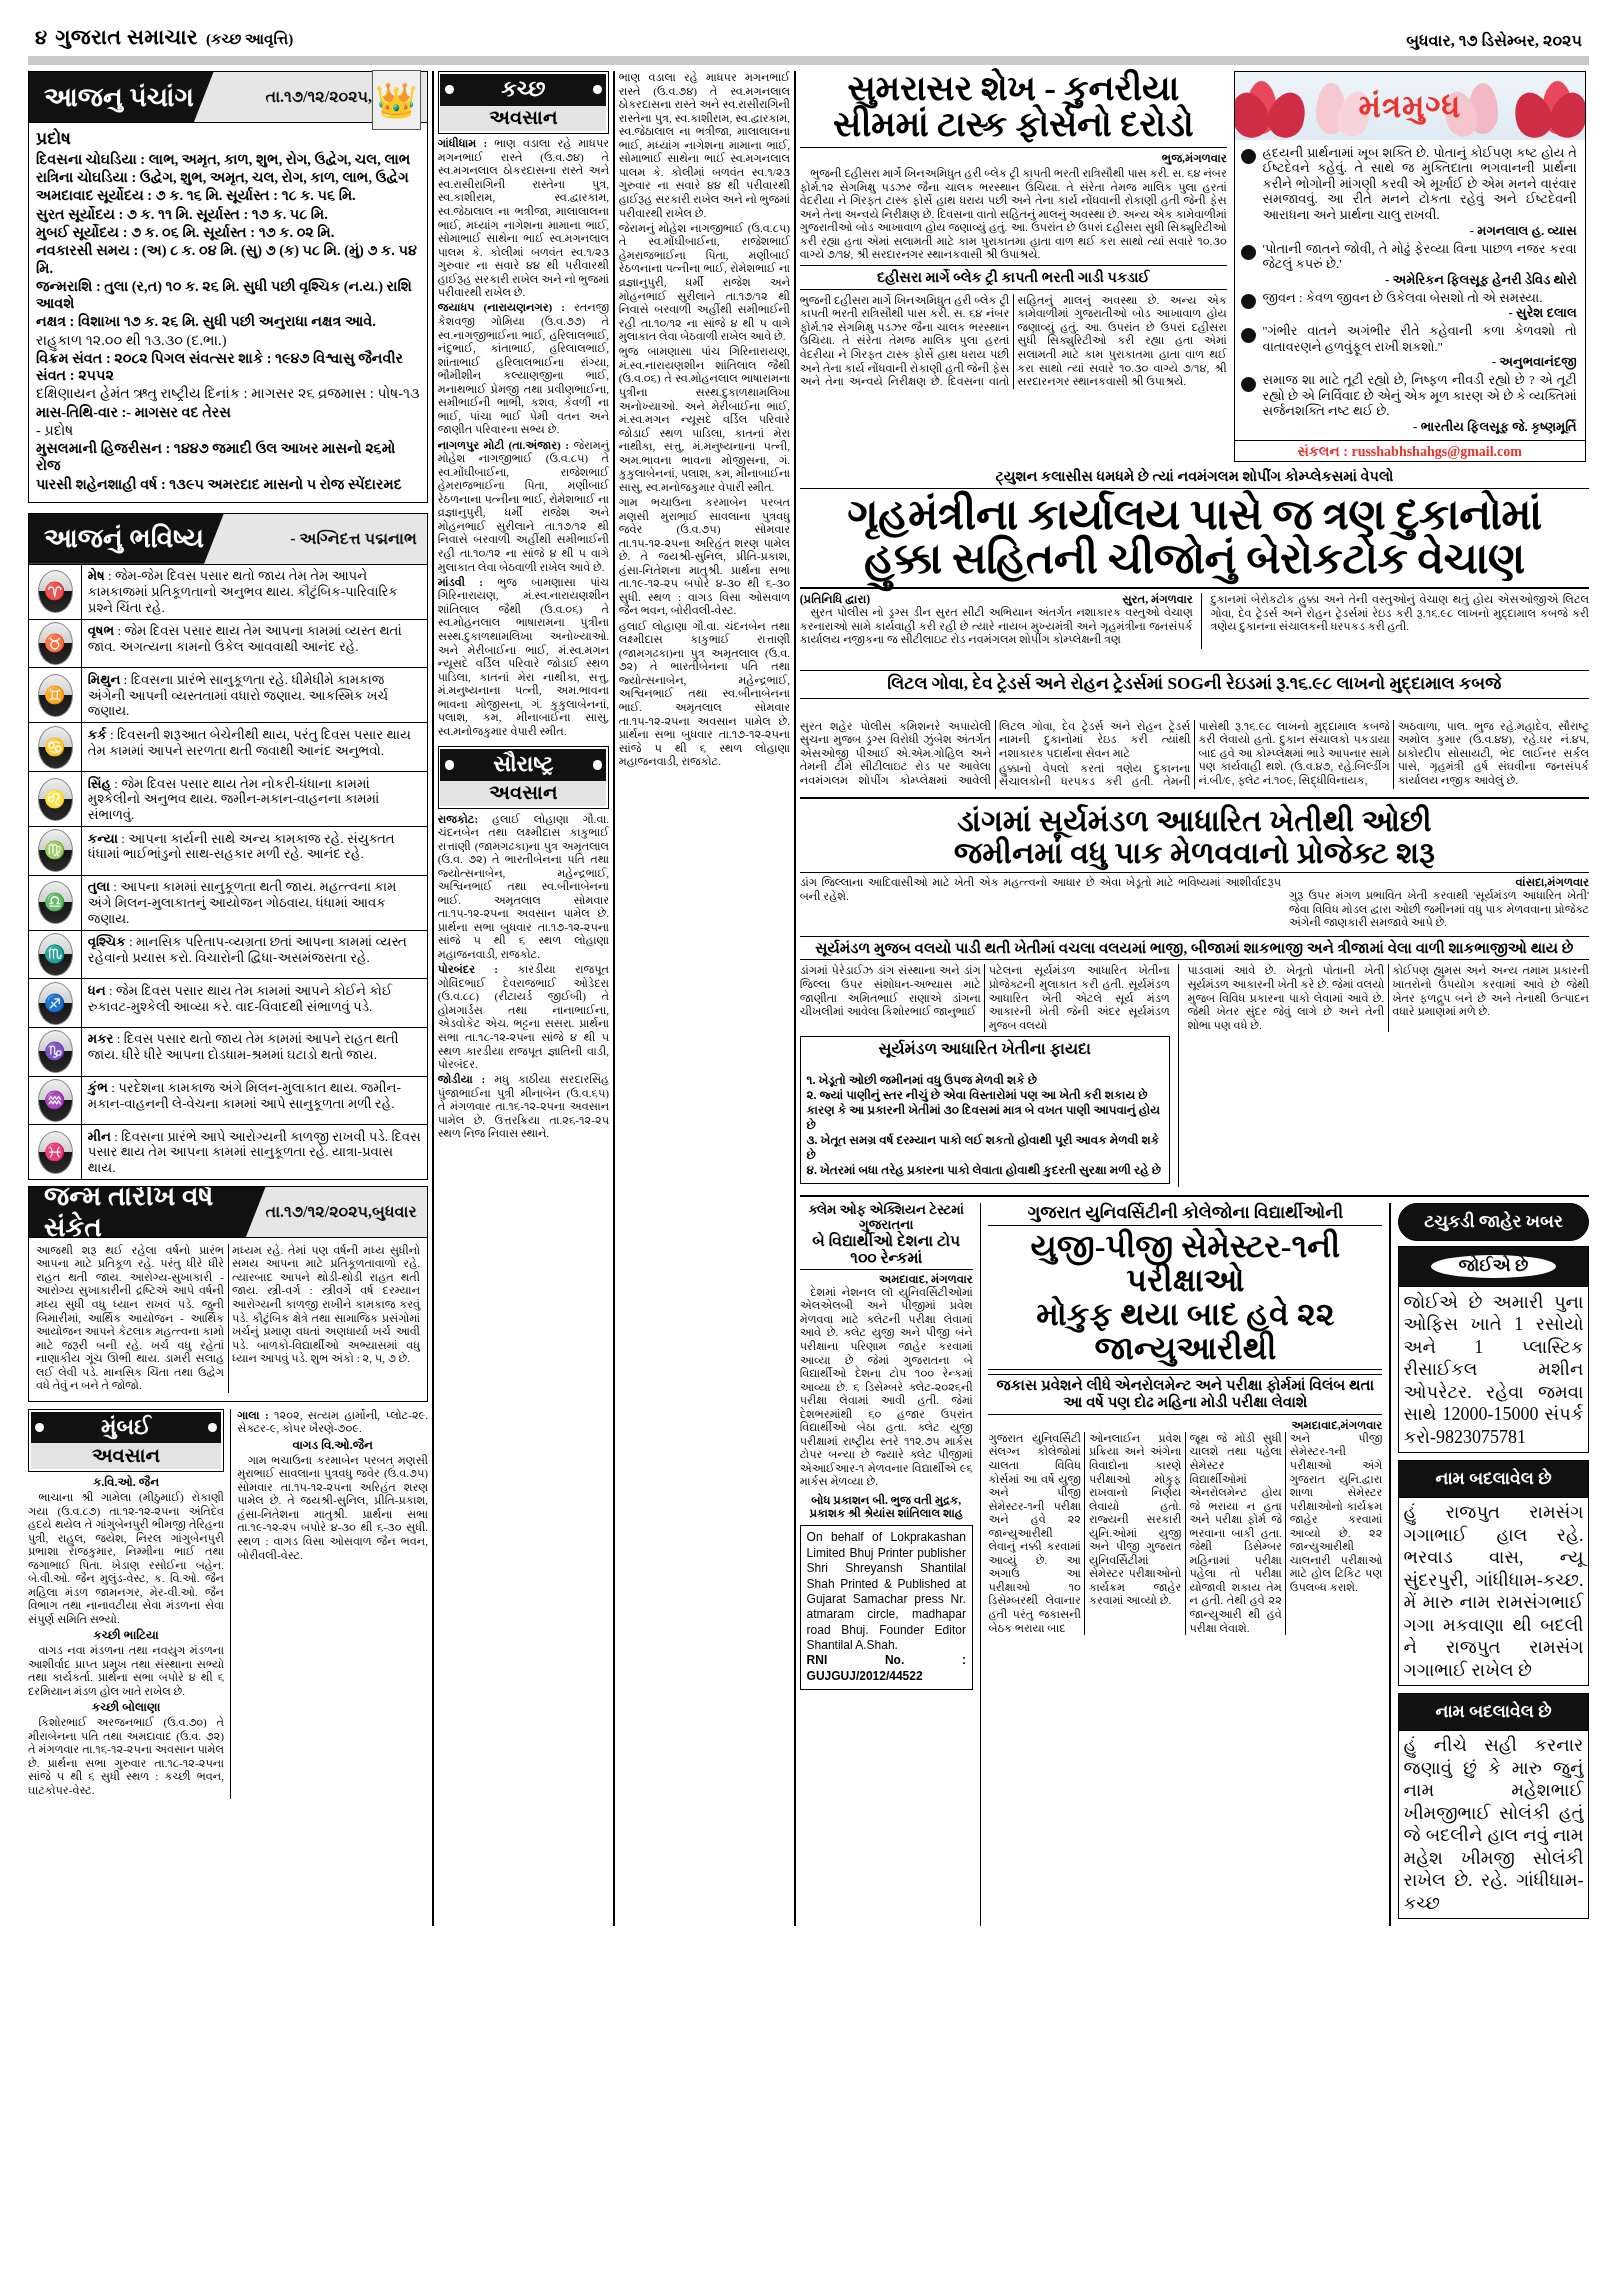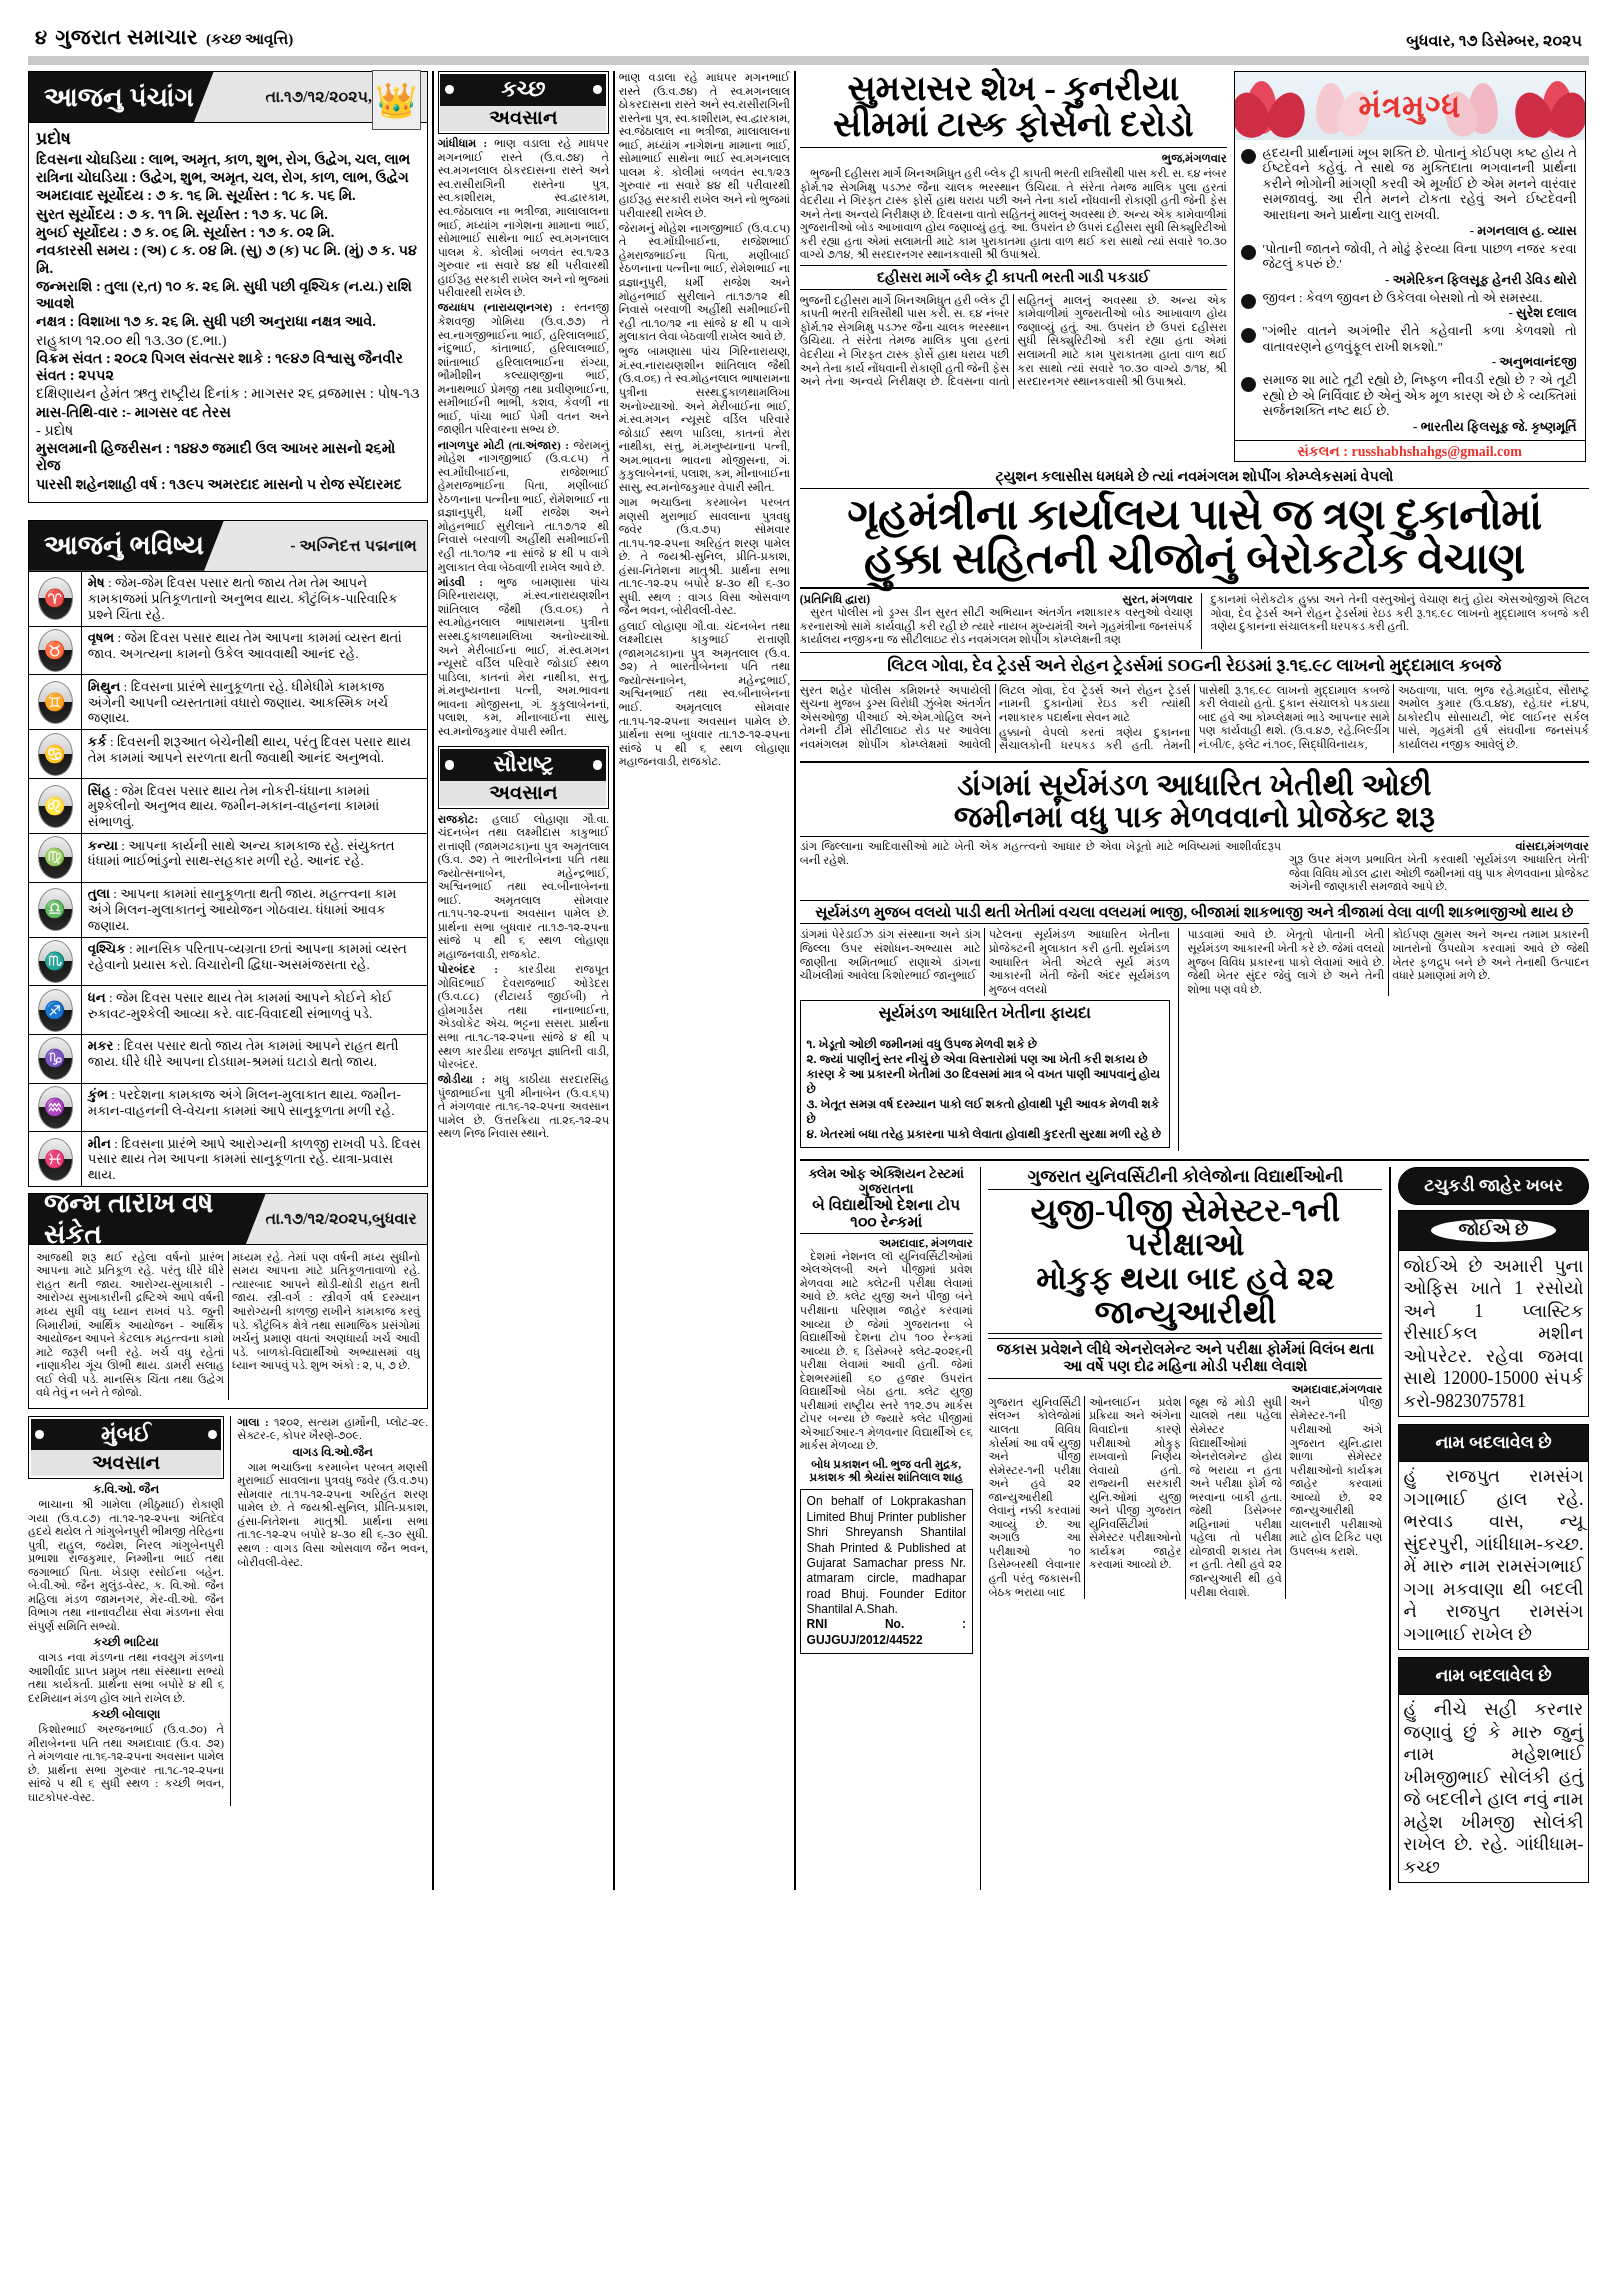--- a/index.html
+++ b/index.html
@@ -172,21 +172,21 @@
         <div class="pd-line">નક્ષત્ર : વિશાખા ૧૭ ક. ૨૬ મિ. સુધી પછી અનુરાધા નક્ષત્ર આવે.</div>
         <div class="pd-line reg">રાહુકાળ ૧૨.૦૦ થી ૧૩.૩૦ (દ.ભા.)</div>
         <div class="pd-line">વિક્રમ સંવત : ૨૦૮૨ પિગલ સંવત્સર શાકે : ૧૯૪૭ વિશ્વાસુ જૈનવીર સંવત : ૨૫૫૨</div>
         <div class="pd-line reg">દક્ષિણાયન હેમંત ઋતુ રાષ્ટ્રીય દિનાંક : માગસર ૨૬ વ્રજમાસ : પોષ-૧૩</div>
         <div class="pd-line">માસ-તિથિ-વાર :- માગસર વદ તેરસ</div>
         <div class="pd-line reg">- પ્રદોષ</div>
         <div class="pd-line">મુસલમાની હિજરીસન : ૧૪૪૭ જમાદી ઉલ આખર માસનો ૨૬મો રોજ</div>
         <div class="pd-line">પારસી શહેનશાહી વર્ષ : ૧૩૯૫ અમરદાદ માસનો ૫ રોજ સ્પેંદારમદ</div>
       </div>
 
-      <div class="banner-wrap" style="margin-top:17px">
+      <div class="banner-wrap" style="margin-top:10px">
         <div class="banner">
           <div class="blk">આજનું ભવિષ્ય</div>
           <div class="date">- અગ્નિદત્ત પદ્મનાભ</div>
         </div>
       </div>
       <div class="horo-wrap">
         <div class="horo-row">
           <div class="horo-ico">
               <div class="zod">♈</div>
             </div>
@@ -416,21 +416,21 @@
               <p>સુરત પોલીસ નો ડ્રગ્સ ડીન સુરત સીટી અભિયાન અંતર્ગત નશાકારક વસ્તુઓ વેચાણ કરનારાઓ સામે કાર્યવાહી કરી રહી છે ત્યારે નાયબ મુખ્યમંત્રી અને ગૃહમંત્રીના જનસંપર્ક કાર્યાલય નજીકના જ સીટીલાઇટ રોડ નવમંગલમ શોપીંગ કોમ્પ્લેક્ષની ત્રણ</p>
             </div>
           </div>
           <div style="width:1.7px;background:#000;"></div>
           <div style="flex:1;">
             <div class="txt">
               <p class="noind">દુકાનમાં બેરોકટોક હુક્કા અને તેની વસ્તુઓનું વેચાણ થતું હોય એસઓજીએ લિટલ ગોવા, દેવ ટ્રેડર્સ અને રોહન ટ્રેડર્સમાં રેઇડ કરી રૂ.૧૬.૯૮ લાખનો મુદ્દામાલ કબજે કરી ત્રણેય દુકાનના સંચાલકની ધરપકડ કરી હતી.</p>
             </div>
           </div>
         </div>
-        <div class="sub" style="font-size:17.3px;border-top:1.7px solid #000;border-bottom:1.7px solid #000;padding:3.5px 0;margin:3px 0;">લિટલ ગોવા, દેવ ટ્રેડર્સ અને રોહન ટ્રેડર્સમાં SOGની રેઇડમાં રૂ.૧૬.૯૮ લાખનો મુદ્દામાલ કબજે</div>
+        <div class="sub" style="font-size:17.3px;border-top:1.7px solid #000;border-bottom:1.7px solid #000;padding:3.5px 0;margin:21px 0;">લિટલ ગોવા, દેવ ટ્રેડર્સ અને રોહન ટ્રેડર્સમાં SOGની રેઇડમાં રૂ.૧૬.૯૮ લાખનો મુદ્દામાલ કબજે</div>
         <div class="txt fourcol">
           <p class="noind">સુરત શહેર પોલીસ કમિશનરે અપાયેલી સુચના મુજબ ડ્રગ્સ વિરોધી ઝુંબેશ અંતર્ગત એસઓજી પીઆઈ એ.એમ.ગોહિલ અને તેમની ટીમે સીટીલાઇટ રોડ પર આવેલા નવમંગલમ શોપીંગ કોમ્પ્લેક્ષમાં આવેલી લિટલ ગોવા, દેવ ટ્રેડર્સ અને રોહન ટ્રેડર્સ નામની દુકાનોમાં રેઇડ કરી ત્યાંથી નશાકારક પદાર્થના સેવન માટે</p>
           <p class="noind">હુક્કાનો વેપલો કરતાં ત્રણેય દુકાનના સંચાલકોની ધરપકડ કરી હતી. તેમની પાસેથી રૂ.૧૬.૯૮ લાખનો મુદ્દામાલ કબજે કરી લેવાયો હતો. દુકાન સંચાલકો પકડાયા બાદ હવે આ કોમ્પ્લેક્ષમાં ભાડે આપનાર સામે પણ કાર્યવાહી થશે. (ઉ.વ.૪૭, રહે.બિલ્ડીંગ નં.બી/૯, ફ્લેટ નં.૧૦૯, સિદ્ધીવિનાયક,</p>
           <p class="noind">અઠવાળા, પાલ. ભુજ રહે.મહાદેવ, સૌરાષ્ટ્ર અમોલ કુમાર (ઉ.વ.૪૪), રહે.ઘર નં.૪૫, ઠાકોરદીપ સોસાયટી, ભેદ લાઈનર સર્કલ પાસે, ગૃહમંત્રી હર્ષ સંઘવીના જનસંપર્ક કાર્યાલય નજીક આવેલું છે.</p>
         </div>
       </div>
 
       <div style="margin-top:8px;border-top:2.3px solid #000;padding-top:5.8px">
         <div class="hl-3">ડાંગમાં સૂર્યમંડળ આધારિત ખેતીથી ઓછી</div>
         <div class="hl-3">જમીનમાં વધુ પાક મેળવવાનો પ્રોજેક્ટ શરૂ</div>

